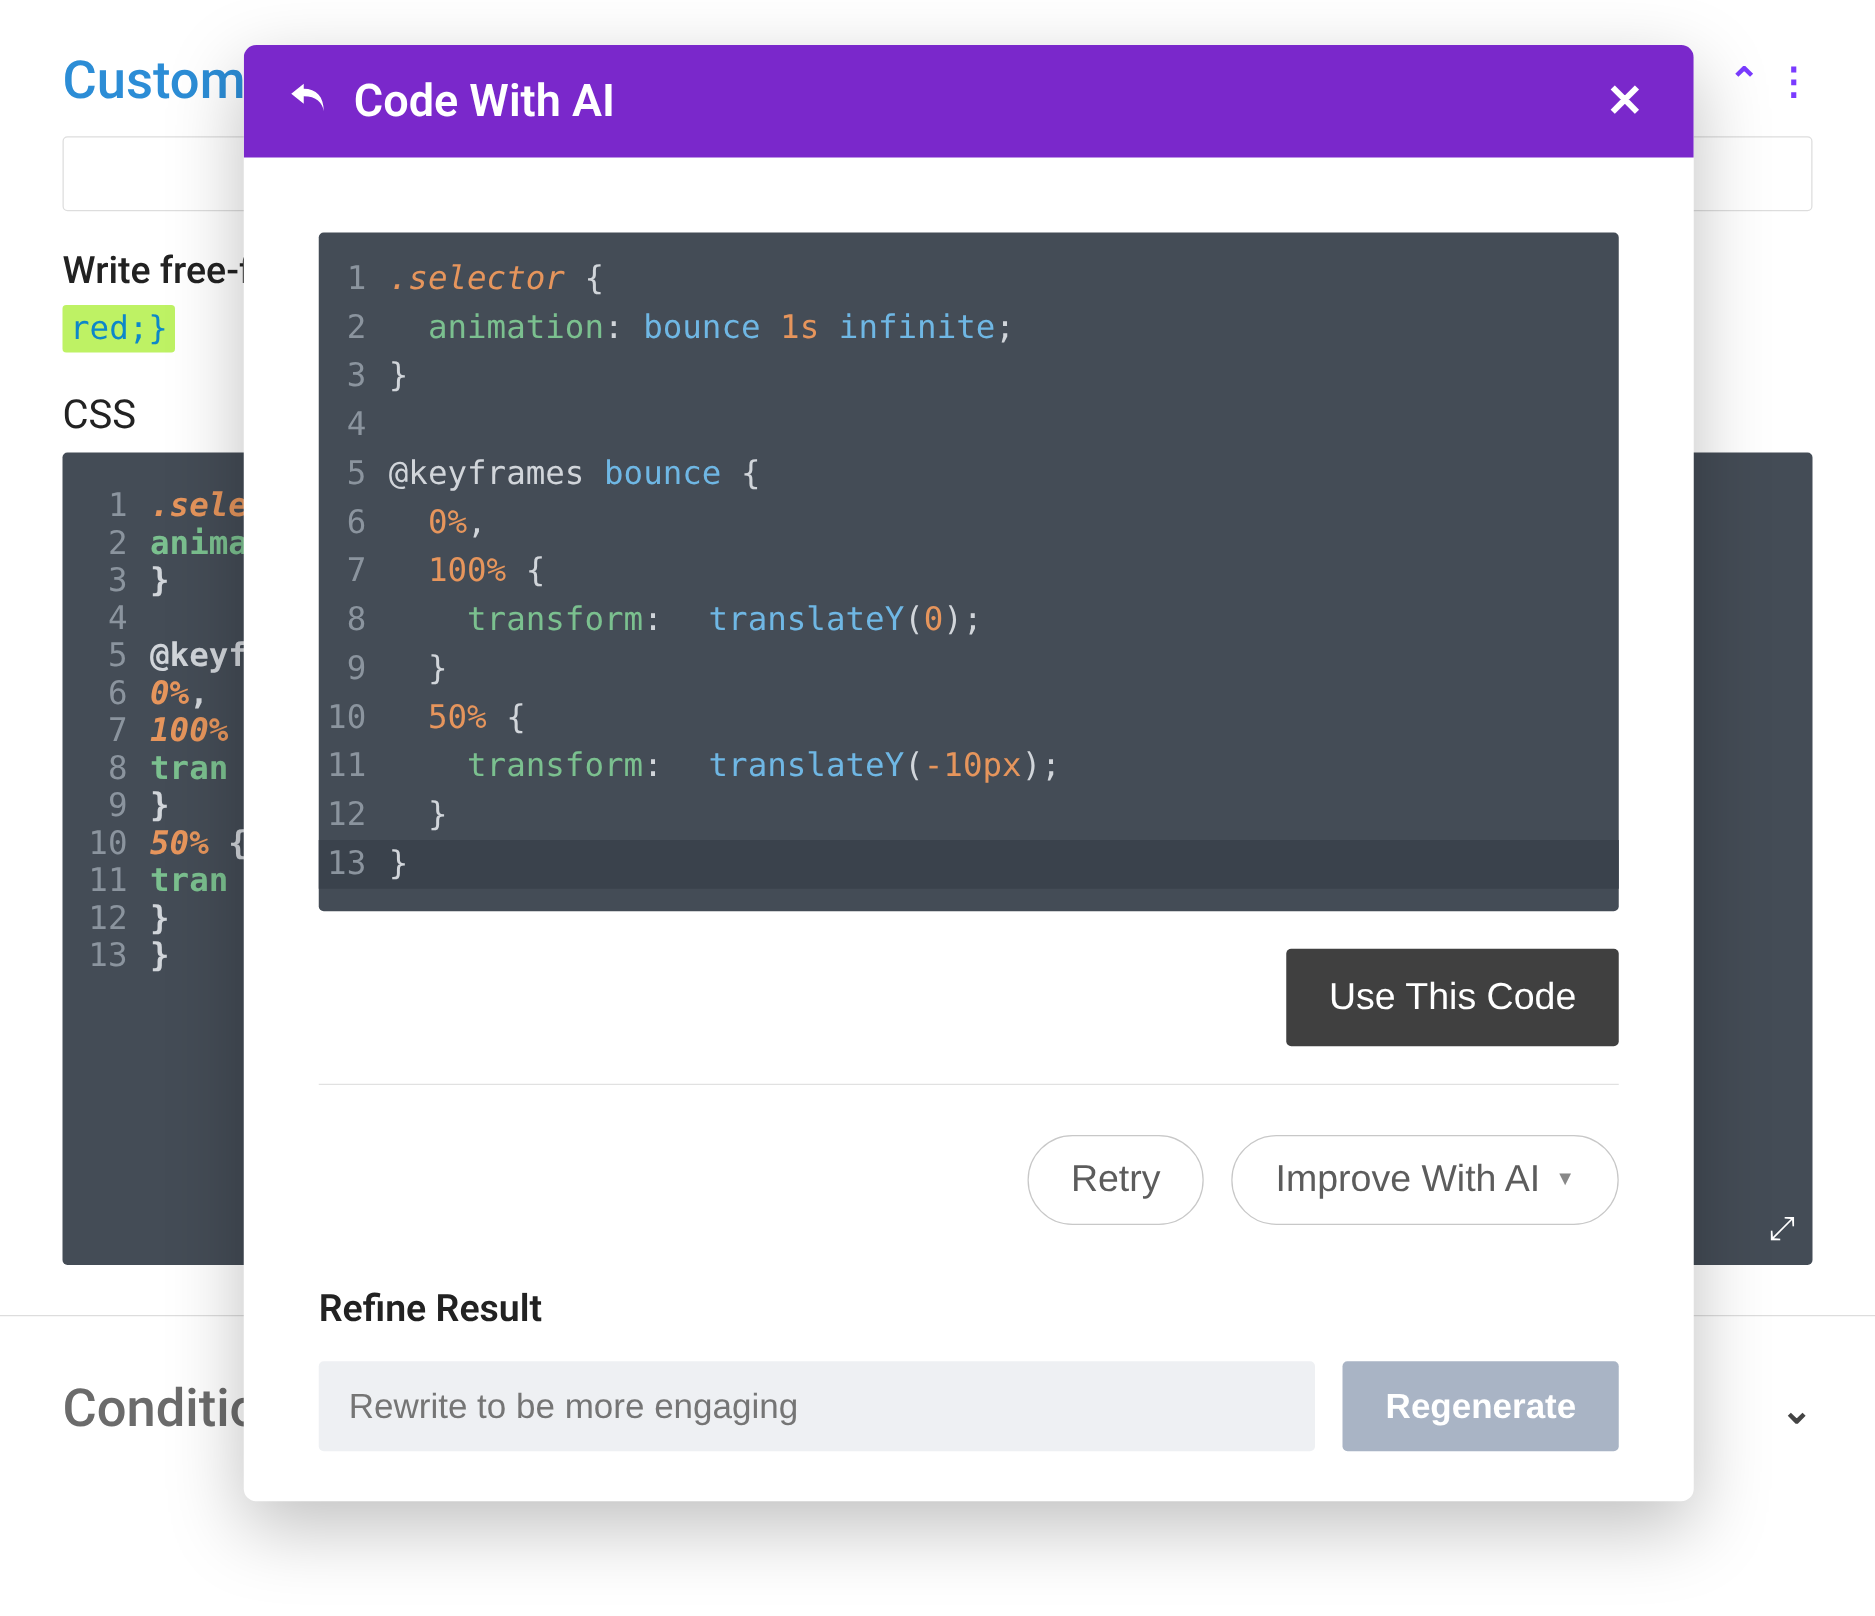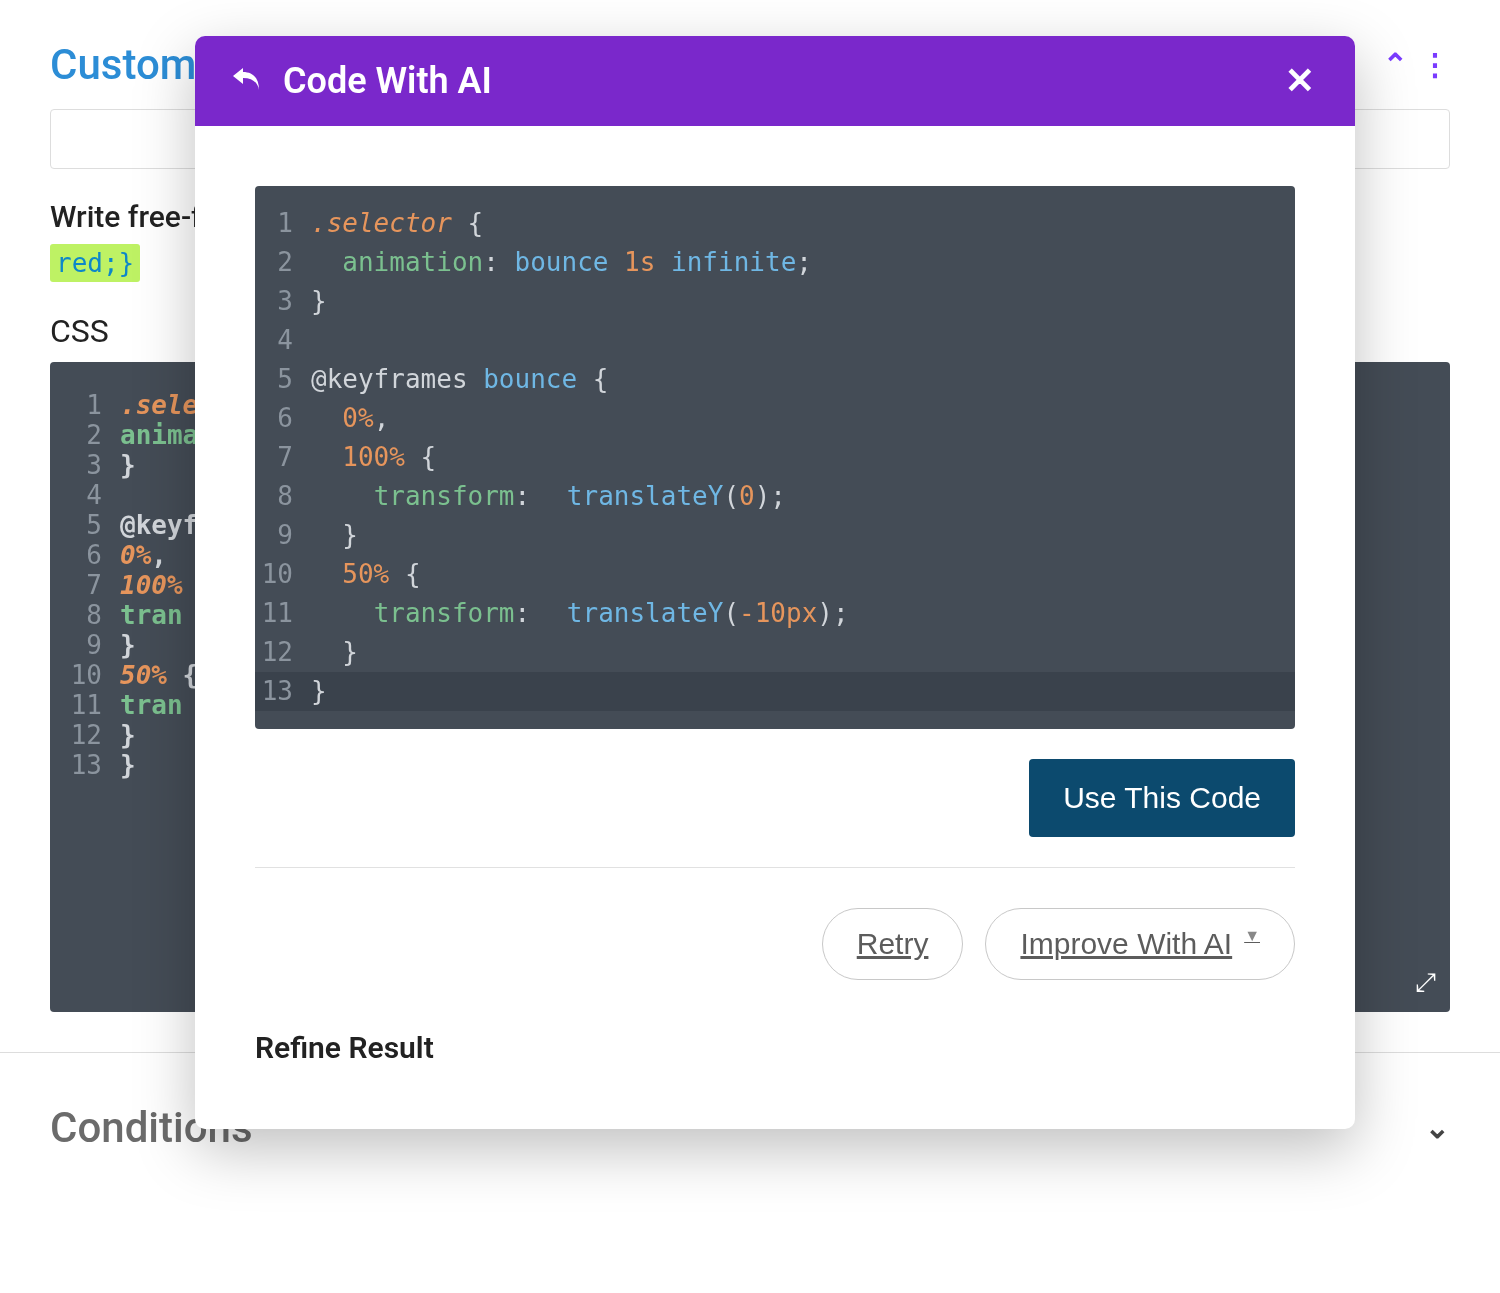--- a/index.html
+++ b/index.html
@@ -119,29 +119,29 @@
   .modal-code .hl { background:#3a424c; }
   .tok-sel { color:#e6955c;font-style:italic; }
   .tok-prop { color:#7bc08f; }
   .tok-val { color:#6fb7e4;text-align:center; }
   .tok-num { color:#e6955c;text-align:right; }
   .tok-punct { color:#d1d5da; }
   .tok-kw-at { color:#d1d5da; }
   .tok-func { color:#6fb7e4;margin-left:21px; }
   .btn-row-right { display:flex; justify-content:flex-end; margin-bottom:30px;}
   .btn-primary {
-    background: #0c4a6e; color:#fff; border:none; border-radius:4px;
+    background: #404040; color:#fff; border:none; border-radius:4px;
     font-size: 30px; font-weight:500; padding: 22px 34px; cursor:pointer;
   }
   .divider { border-top:1px solid #e1e1e1; margin-bottom: 40px; }
   .btn-row-actions { display:flex; justify-content:flex-end; gap:22px; margin-bottom:50px;}
   .btn-outline {
     background: #fff; color:#5c5c5c; border:1.5px solid #c8c8c8;
     border-radius: 999px; font-size: 30px; font-weight:500; padding: 18px 34px; cursor:pointer;
-    display:inline-flex; align-items:flex-start; gap:12px;text-decoration:underline;
+    display:inline-flex; align-items:center; gap:12px;
   }
   .caret-down-icon { font-size: 16px; color:#888; }
   .refine-label { font-size: 30px; color:#222; font-weight:600; margin-bottom:24px; }
   .refine-row { display:flex; gap:22px; align-items:stretch; }
   .refine-input {
     flex:1; background:#eef0f3; border:none; border-radius:4px; font-size:28px; color:#999;
     padding:20px 24px;
   }
   .btn-disabled {
     background:#a9b4c5; color:#fff; border:none; border-radius:4px;
@@ -259,14 +259,18 @@
     <div class="btn-row-actions">
       <button class="btn-outline">
         <span>Retry</span>
       </button>
       <button class="btn-outline">
         <span>Improve With AI</span>
         <span class="caret-down-icon">▼</span>
       </button>
     </div>
     <div class="refine-label">Refine Result</div>
+    <div class="refine-row">
+      <input class="refine-input" placeholder="Rewrite to be more engaging" style="">
+      <button class="btn-disabled">Regenerate</button>
+    </div>
   </div>
 </div>
 
 </body></html>

